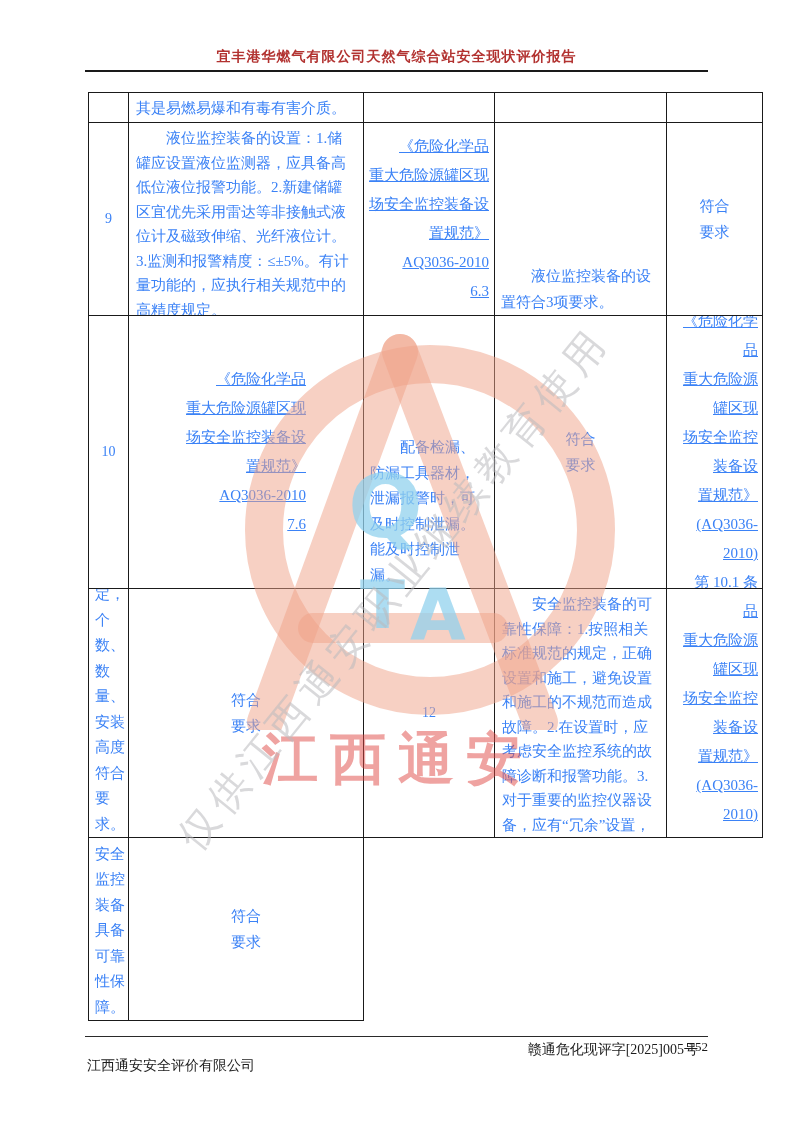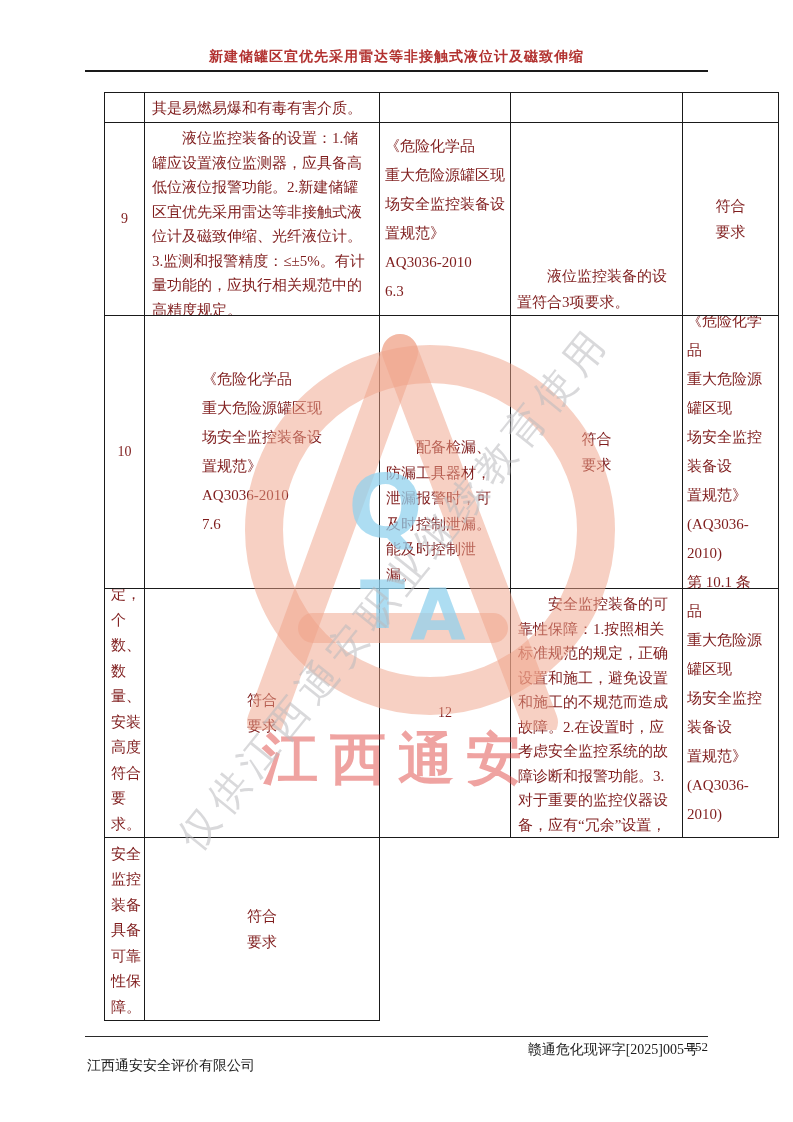--- a/index.html
+++ b/index.html
@@ -24,27 +24,27 @@
     color:#b23230;
   }
   .title-rule{
     position:absolute;
     left:85px;top:70px;width:623px;height:2px;
     background:#1a1a1a;
   }
   
   .eval-table{
     position:absolute;
-    left:104px;top:92px;
+    left:88px;top:92px;
     display:grid;
     grid-template-columns:40px 235px 131px 172px 96px;
     grid-template-rows:30px 193px 273px 249px 183px;
     border-top:1px solid #1a1a1a;
     border-left:1px solid #1a1a1a;
-    color:#7f1d1d;
+    color:#3b82f6;
     font-size:15px;
   }
   .cell{
     border-right:1px solid #1a1a1a;
     border-bottom:1px solid #1a1a1a;
     box-sizing:border-box;
     overflow:hidden;
   }
   .cell.num{
     display:flex;align-items:center;justify-content:center;
@@ -52,24 +52,25 @@
   }
   .cell.content{
     padding:3px 6px 0 7px;
     line-height:24.5px;
     white-space:pre-line;
     text-align:left;
   }
   .cell.content.tight{line-height:25px;}
   .cell.standard{
     display:flex;align-items:center;justify-content:center;
-    text-align:left;
+    text-align:right;
     line-height:29px;
     white-space:pre-line;
     padding:0 4px;
+    text-decoration:underline;
   }
   .cell.site{
     display:flex;align-items:flex-end;
     padding:0 6px;
   }
   .cell.site .site-text{
     line-height:25.5px;
     white-space:pre-line;
   }
   .cell.concl{
@@ -126,21 +127,21 @@
     font-family:"Liberation Sans","DejaVu Sans",sans-serif;
     white-space:nowrap;
     text-align:right;
   }
 </style>
 </head>
 <body>
 
 <div class="page">
 
-  <div class="doc-title">新建储罐区宜优先采用雷达等非接触式液位计及磁致伸缩</div>
+  <div class="doc-title">宜丰港华燃气有限公司天然气综合站安全现状评价报告</div>
   <div class="title-rule"></div>
 
   <div class="eval-table">
 
     <div class="cell num"></div>
     <div class="cell content">其是易燃易爆和有毒有害介质。</div>
     <div class="cell standard"></div>
     <div class="cell site"></div>
     <div class="cell concl"></div>
 

